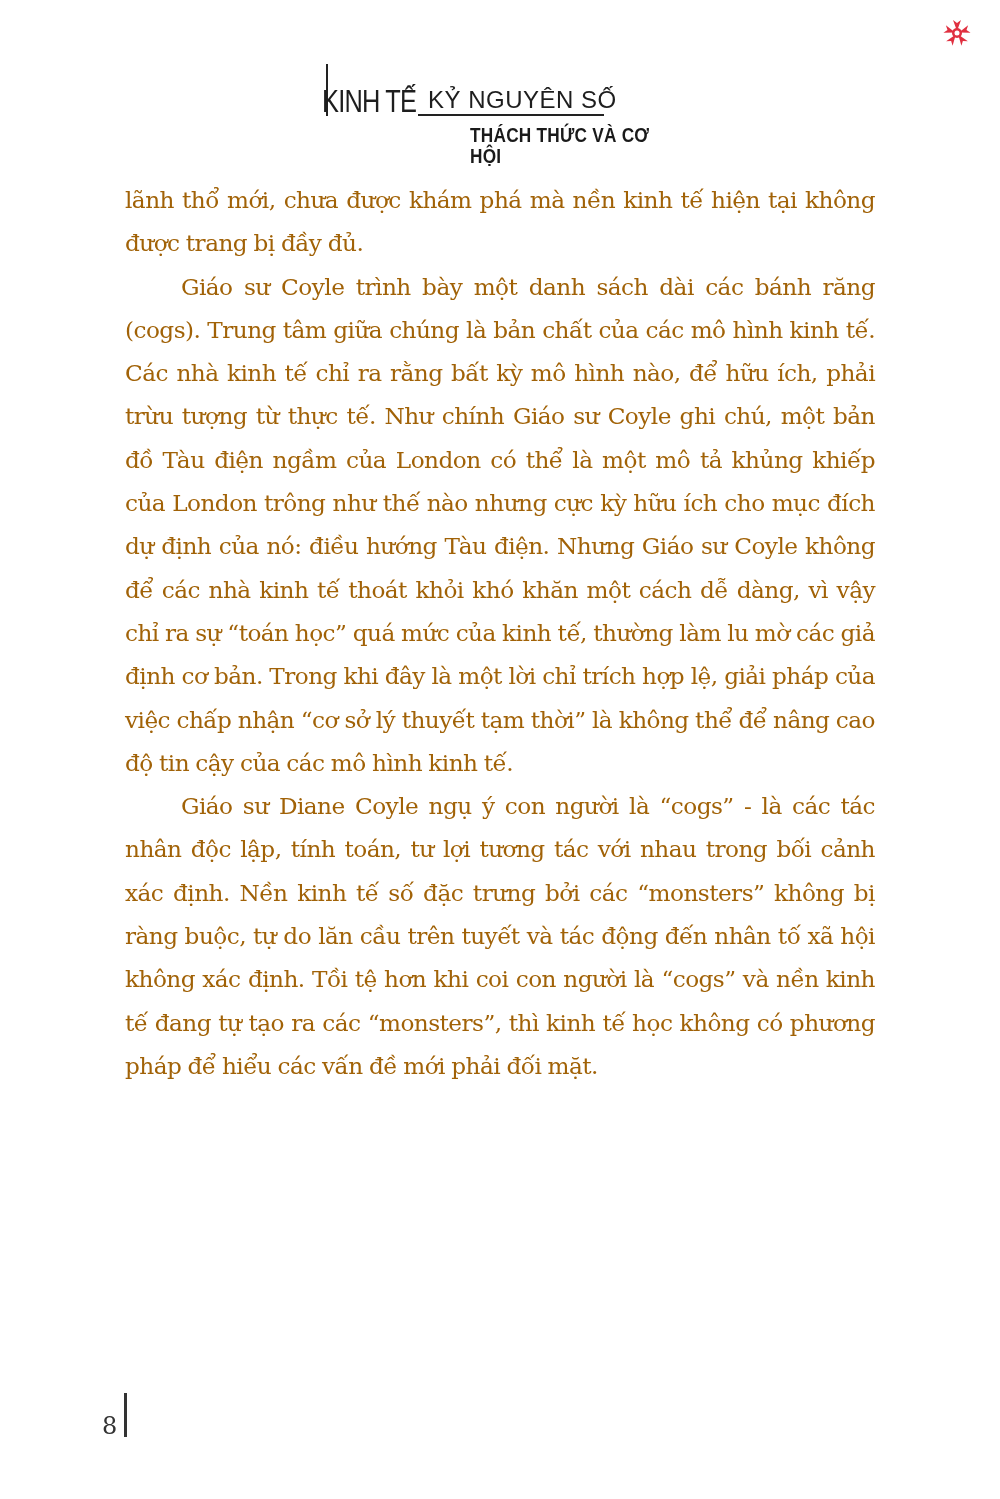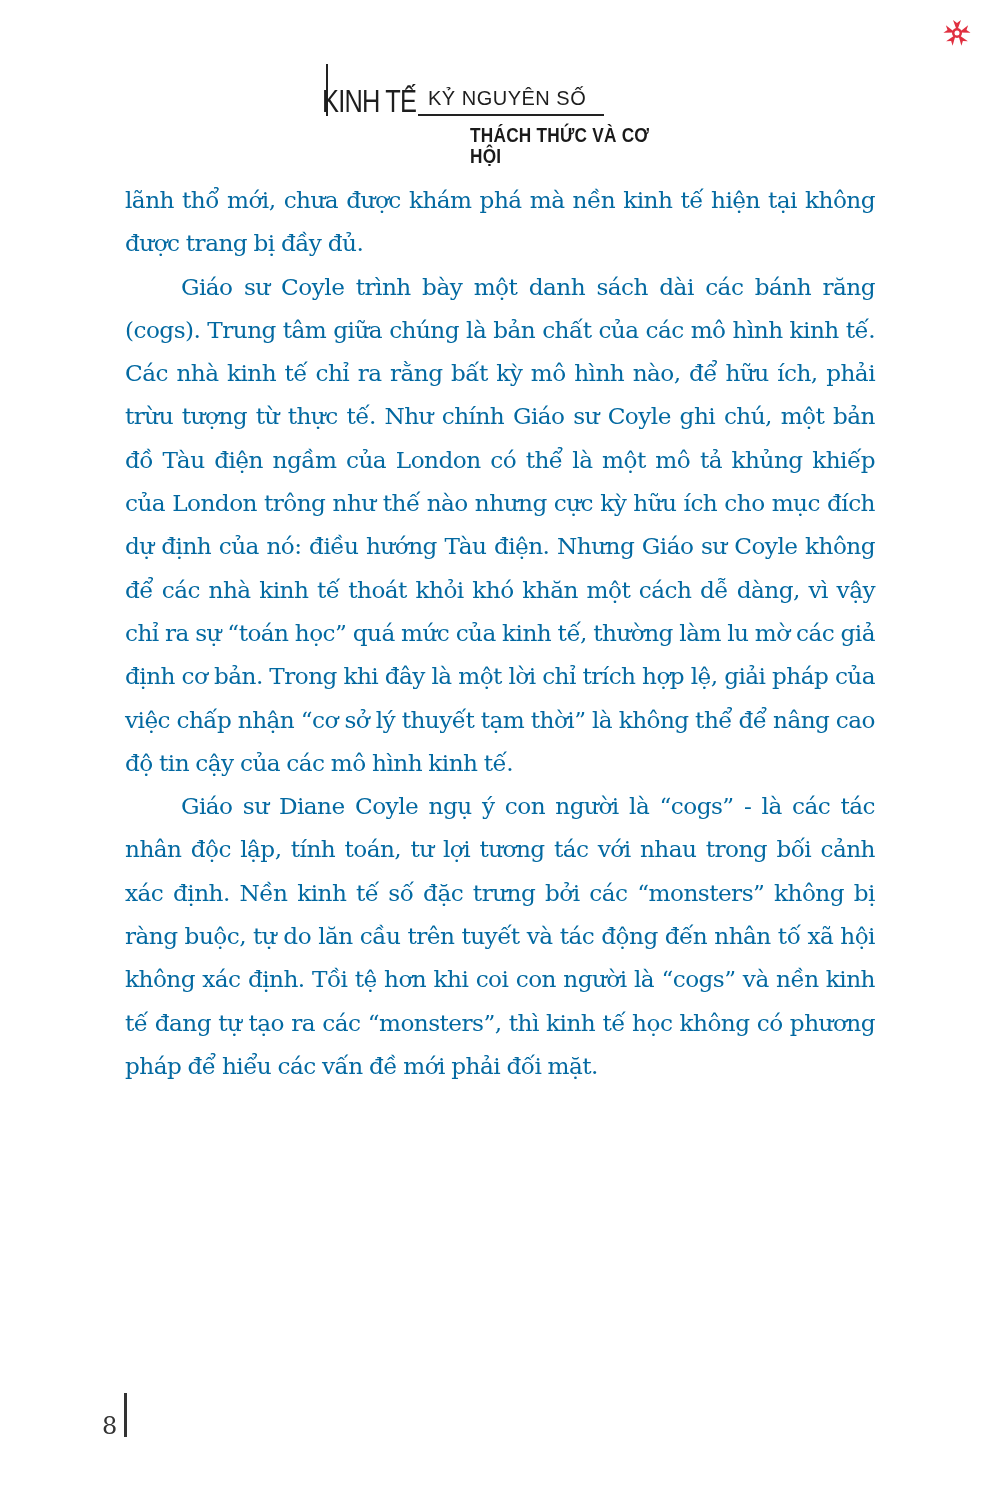--- a/index.html
+++ b/index.html
@@ -47,21 +47,21 @@
       color: #1e1e1e;
       line-height: 1;
       transform: scaleX(0.82);
       transform-origin: left top;
     }
     .header .title-sub1 {
       position: absolute;
       left: 106px;
       top: 26px;
       font-family: "Liberation Sans", sans-serif;
-      font-size: 20px;
+      font-size: 24px;
       color: #1e1e1e;
       line-height: 1;
       letter-spacing: 0.5px;
     }
     .header .underline {
       position: absolute;
       left: 96px;
       top: 52px;
       width: 186px;
       height: 1.5px;
@@ -81,21 +81,21 @@
       letter-spacing: 0.3px;
     }
     .body-text {
       position: absolute;
       left: 125px;
       top: 178px;
       width: 750px;
       font-family: "DejaVu Serif", serif;
       font-size: 23.2px;
       line-height: 43.3px;
-      color: #0369a1;
+      color: #a16207;
       text-align: justify;
       letter-spacing: -0.55px;
       word-spacing: -0.5px;
     }
     .body-text p {
       margin: 0;
     }
     .body-text p.indent {
       text-indent: 56px;
     }

